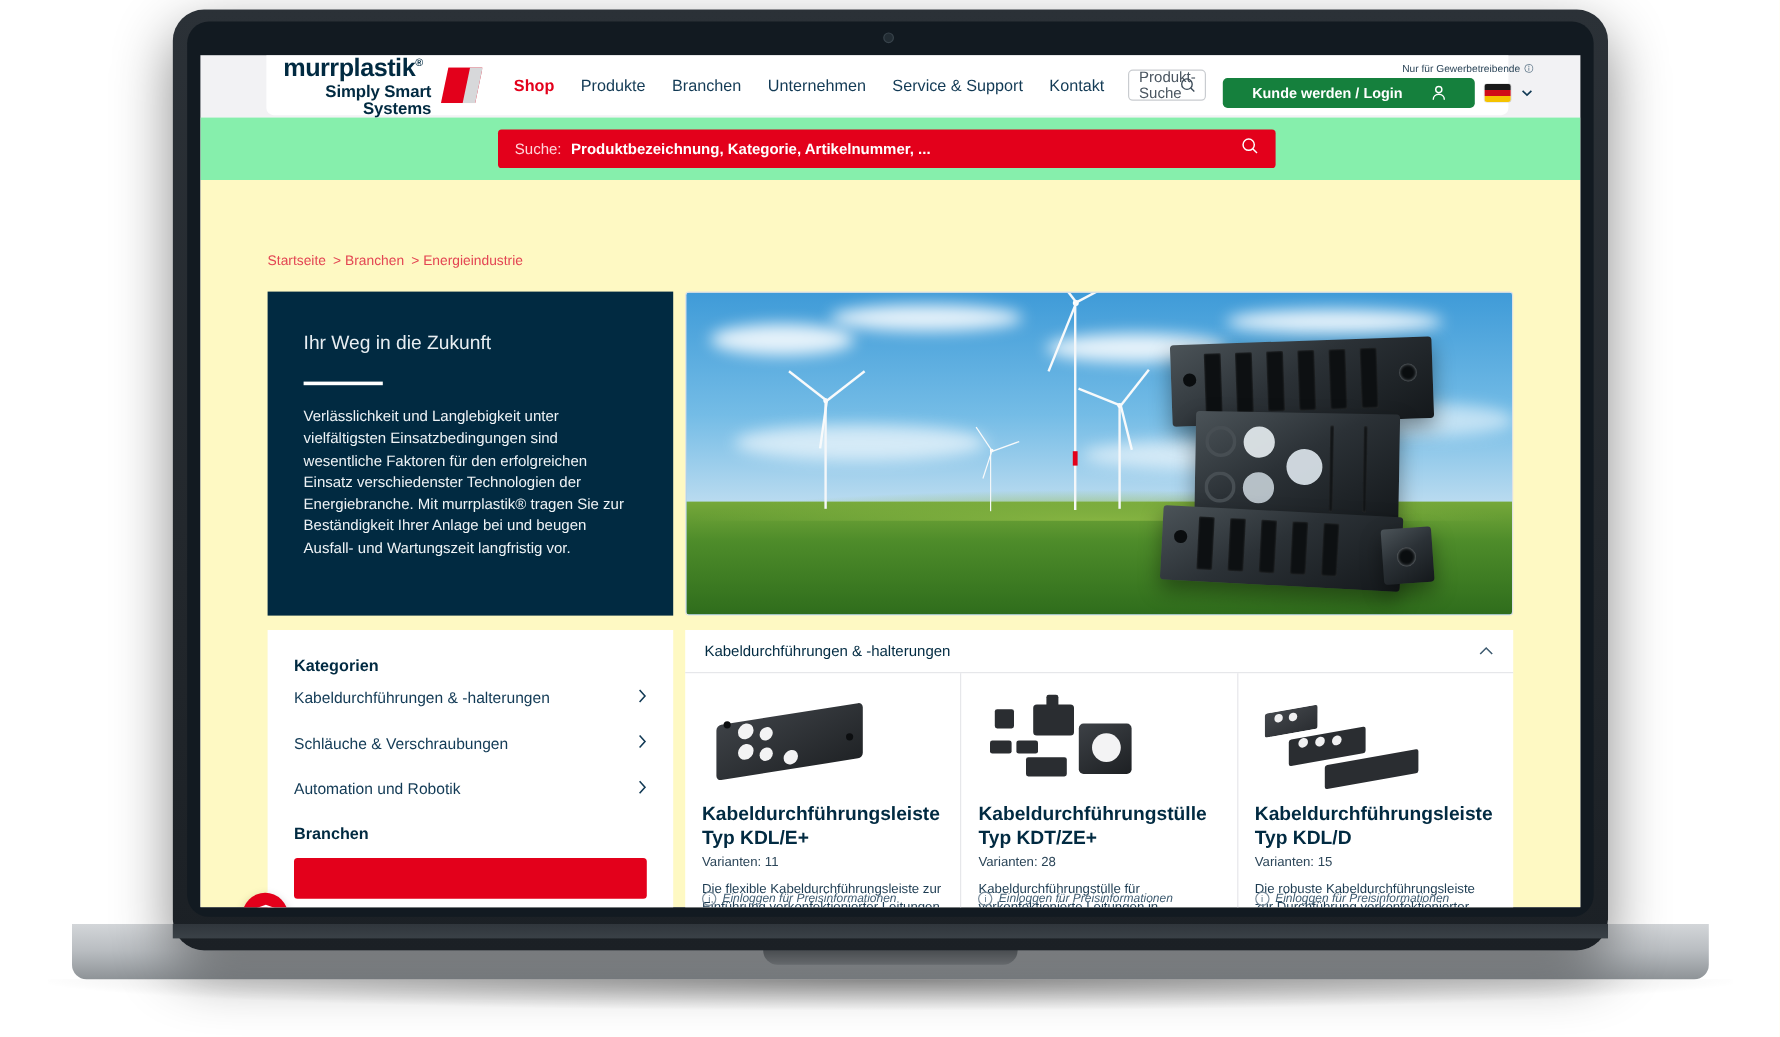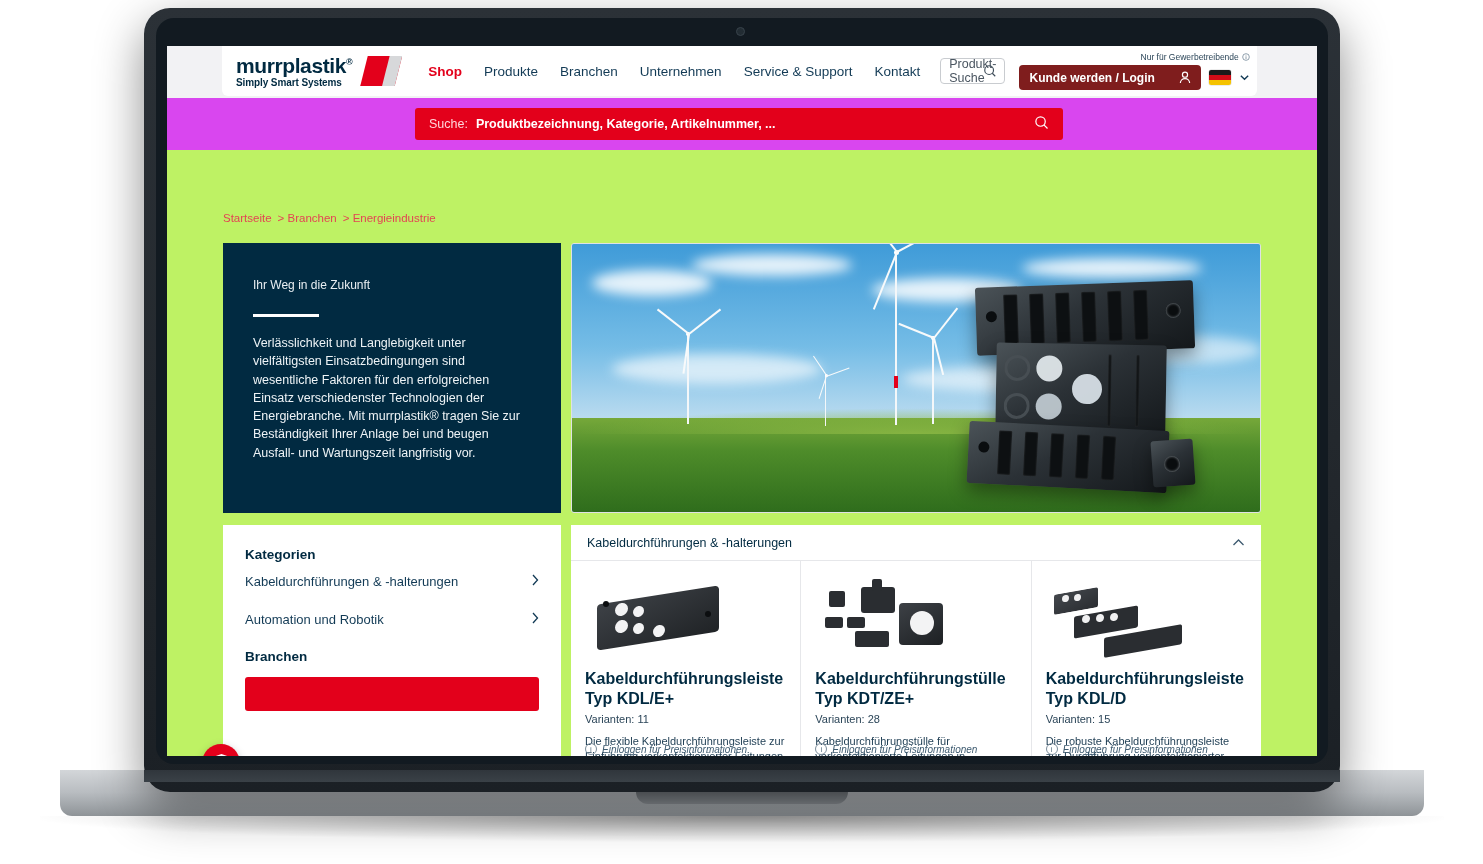--- a/index.html
+++ b/index.html
@@ -70,22 +70,22 @@
     border-radius: 0 0 6px 6px;
   }
   #logo-block { display: flex; align-items: center; gap: 6px; }
   .logo-text-wrap { display: flex; flex-direction: column; line-height: 1; }
   .logo-word {
     font-size: 21px; font-weight: 700; color: #012a41;
     letter-spacing: -.4px;
   }
   .logo-word sup { font-size: 9px; vertical-align: super; }
   .logo-tag {
-    font-size: 10px; color: #012a41; font-weight: 600;
-    letter-spacing: -.1px; margin-top: 2px; text-align: left;
+    font-size: 14px; color: #012a41; font-weight: 600;
+    letter-spacing: -.1px; margin-top: 2px; text-align: right;
   }
   #logo-mark {
     width: 42px; height: 30px; position: relative; margin-left: 2px;
   }
   #logo-mark .red-tri {
     position: absolute; inset: 0;
     background: #e3001b;
     clip-path: polygon(18% 0, 100% 0, 82% 100%, 0% 100%);
   }
   #logo-mark .gray-tri {
@@ -112,69 +112,69 @@
 
   #header-right {
     margin-left: 14px; display: flex; flex-direction: column;
     align-items: flex-end; gap: 3px;
   }
   #gewerbe-note {
     font-size: 8.5px; color: #2b4558; display: flex; align-items: center; gap: 3px;
   }
   #header-right-row { display: flex; align-items: center; gap: 8px; }
   #login-button {
-    background: #7f1d1d; color: #fff; border-radius: 4px;
-    height: 25px; padding: 0 10px;
+    background: #15803d; color: #fff; border-radius: 4px;
+    height: 25px; padding: 0 24px;
     display: flex; align-items: center; gap: 24px;
     font-size: 12px; font-weight: 700; cursor: pointer; white-space: nowrap;
   }
   #flag {
     width: 22px; height: 15px; border-radius: 2px; overflow: hidden;
     display: flex; flex-direction: column; box-shadow: 0 0 0 .5px rgba(0,0,0,.15);
   }
   #flag i { display: block; height: 33.34%; }
   #flag .b { background: #1a1a1a; } #flag .r { background: #d00c17; } #flag .y { background: #f5c300; }
 
   
   #search-band {
     position: absolute; left: 0; top: 52px;
     width: 1150px; height: 52px;
-    background: #d946ef;
+    background: #86efac;
   }
   #search-pill {
     position: absolute; left: 248px; top: 10px;
     width: 648px; height: 32px;
     background: #e3001b; border-radius: 3px;
     display: flex; align-items: center; padding: 0 14px;
   }
   #search-pill .lbl { font-size: 12.5px; color: #ffd5da; margin-right: 8px; }
   #search-pill .val { font-size: 12.5px; color: #ffffff; font-weight: 700; }
   #search-pill .mag { margin-left: auto; }
 
   
   #page-body {
     position: absolute; left: 0; top: 104px;
     width: 1150px; height: 606px;
-    background: #bef264;
+    background: #fef9c3;
   }
   #breadcrumb {
     position: absolute; left: 56px; top: 62px;
     display: flex; gap: 6px; font-size: 11.5px; color: #e34553;
   }
   #breadcrumb span { cursor: pointer; }
 
   
   #hero-card {
     position: absolute; left: 56px; top: 93px;
     width: 338px; height: 270px;
     background: #012a41; color: #fff;
     padding: 30px 30px 0 30px;
   }
   #hero-title { font-size: 25px; font-weight: 700; letter-spacing: -.3px; }
-  #hero-sub { font-size: 12px; margin-top: 5px; color: #e8eef2; }
+  #hero-sub { font-size: 16px; margin-top: 5px; color: #e8eef2; }
   #hero-rule { width: 66px; height: 3px; background: #fff; margin: 22px 0 17px; }
   #hero-text { font-size: 12.5px; line-height: 1.46; color: #eef3f6; }
 
   
   #hero-image {
     position: absolute; left: 404px; top: 93px;
     width: 690px; height: 270px;
     border: 1px solid #dfe1e4; border-radius: 3px;
     overflow: hidden; background: #8fc6ea;
   }
@@ -467,20 +467,28 @@
 
       <div class="cat-row">
         <span>Kabeldurchführungen &amp; -halterungen</span>
         <span class="chev">
           <svg width="8" height="12" viewBox="0 0 8 12">
               <polyline points="2,1 6.5,6 2,11" fill="none" stroke="#123a55" stroke-width="1.3"></polyline>
             </svg>
         </span>
       </div>
       <div class="cat-row">
+        <span>Schläuche &amp; Verschraubungen</span>
+        <span class="chev">
+          <svg width="8" height="12" viewBox="0 0 8 12">
+              <polyline points="2,1 6.5,6 2,11" fill="none" stroke="#123a55" stroke-width="1.3"></polyline>
+            </svg>
+        </span>
+      </div>
+      <div class="cat-row">
         <span>Automation und Robotik</span>
         <span class="chev">
           <svg width="8" height="12" viewBox="0 0 8 12">
               <polyline points="2,1 6.5,6 2,11" fill="none" stroke="#123a55" stroke-width="1.3"></polyline>
             </svg>
         </span>
       </div>
 
       <div class="cat-heading" id="cat-branchen">Branchen</div>
 

